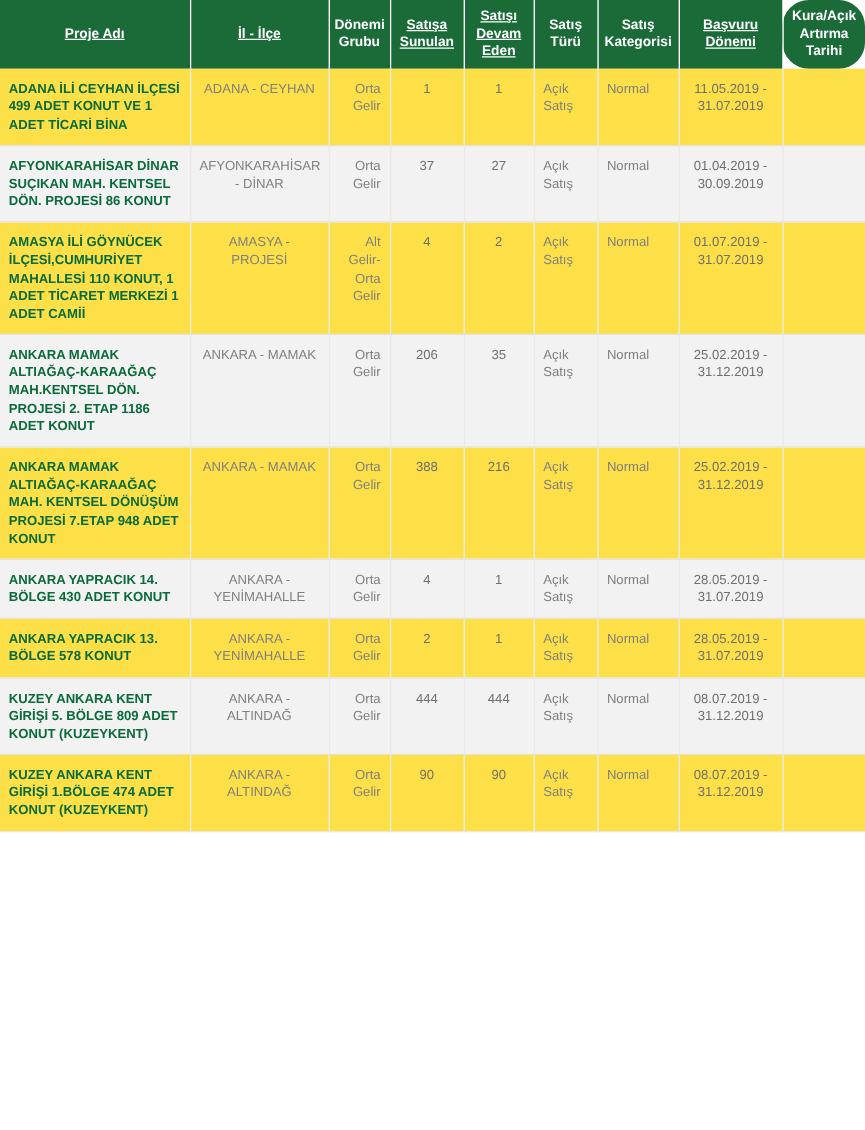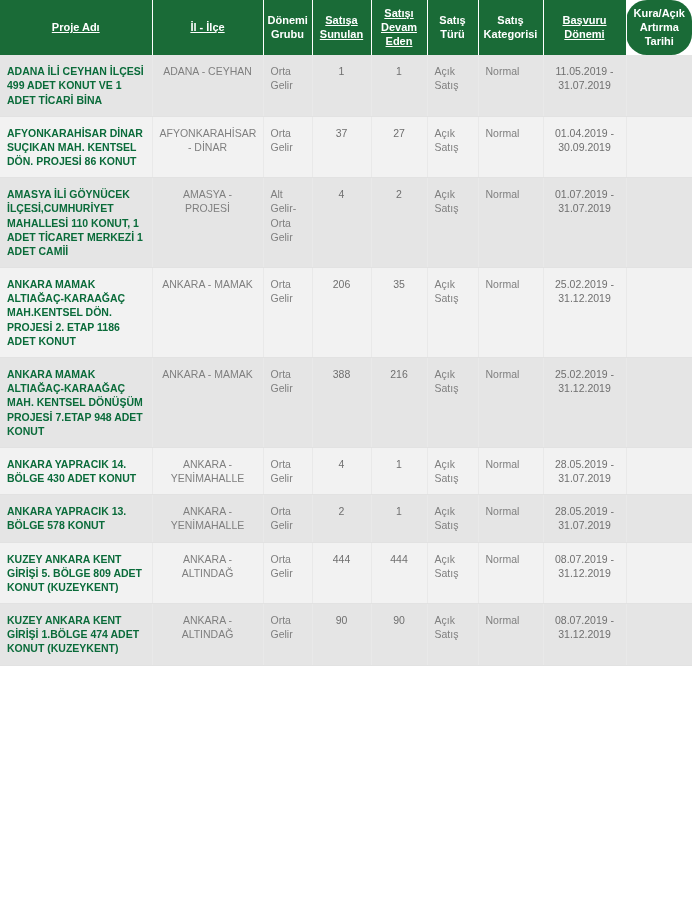--- a/index.html
+++ b/index.html
@@ -46,37 +46,37 @@
     border-right: 1px solid #e9e9e9;
     padding: 9px 7px;
     vertical-align: top;
     line-height: 1.35;
     font-size: 10.5px;
   }
   table.listing tbody td:last-child {
     border-right: none;
   }
   table.listing tbody tr.odd td {
-    background: #e5e5e5;
+    background: #fde047;
   }
   table.listing tbody tr.even td {
     background: #f2f2f2;
   }
   .c-proje {
     color: #0a6b3a;
     font-weight: bold;
     text-align: left;
   }
   .c-il {
     color: #7f7f7f;
     text-align: center;
   }
   .c-grup {
     color: #7f7f7f;
-    text-align: left;
+    text-align: right;
     margin-left: 30px;
   }
   .c-num {
     color: #6f6f6f;
     text-align: center;
   }
   .c-tur {
     color: #7f7f7f;
     text-align: left;
   }

